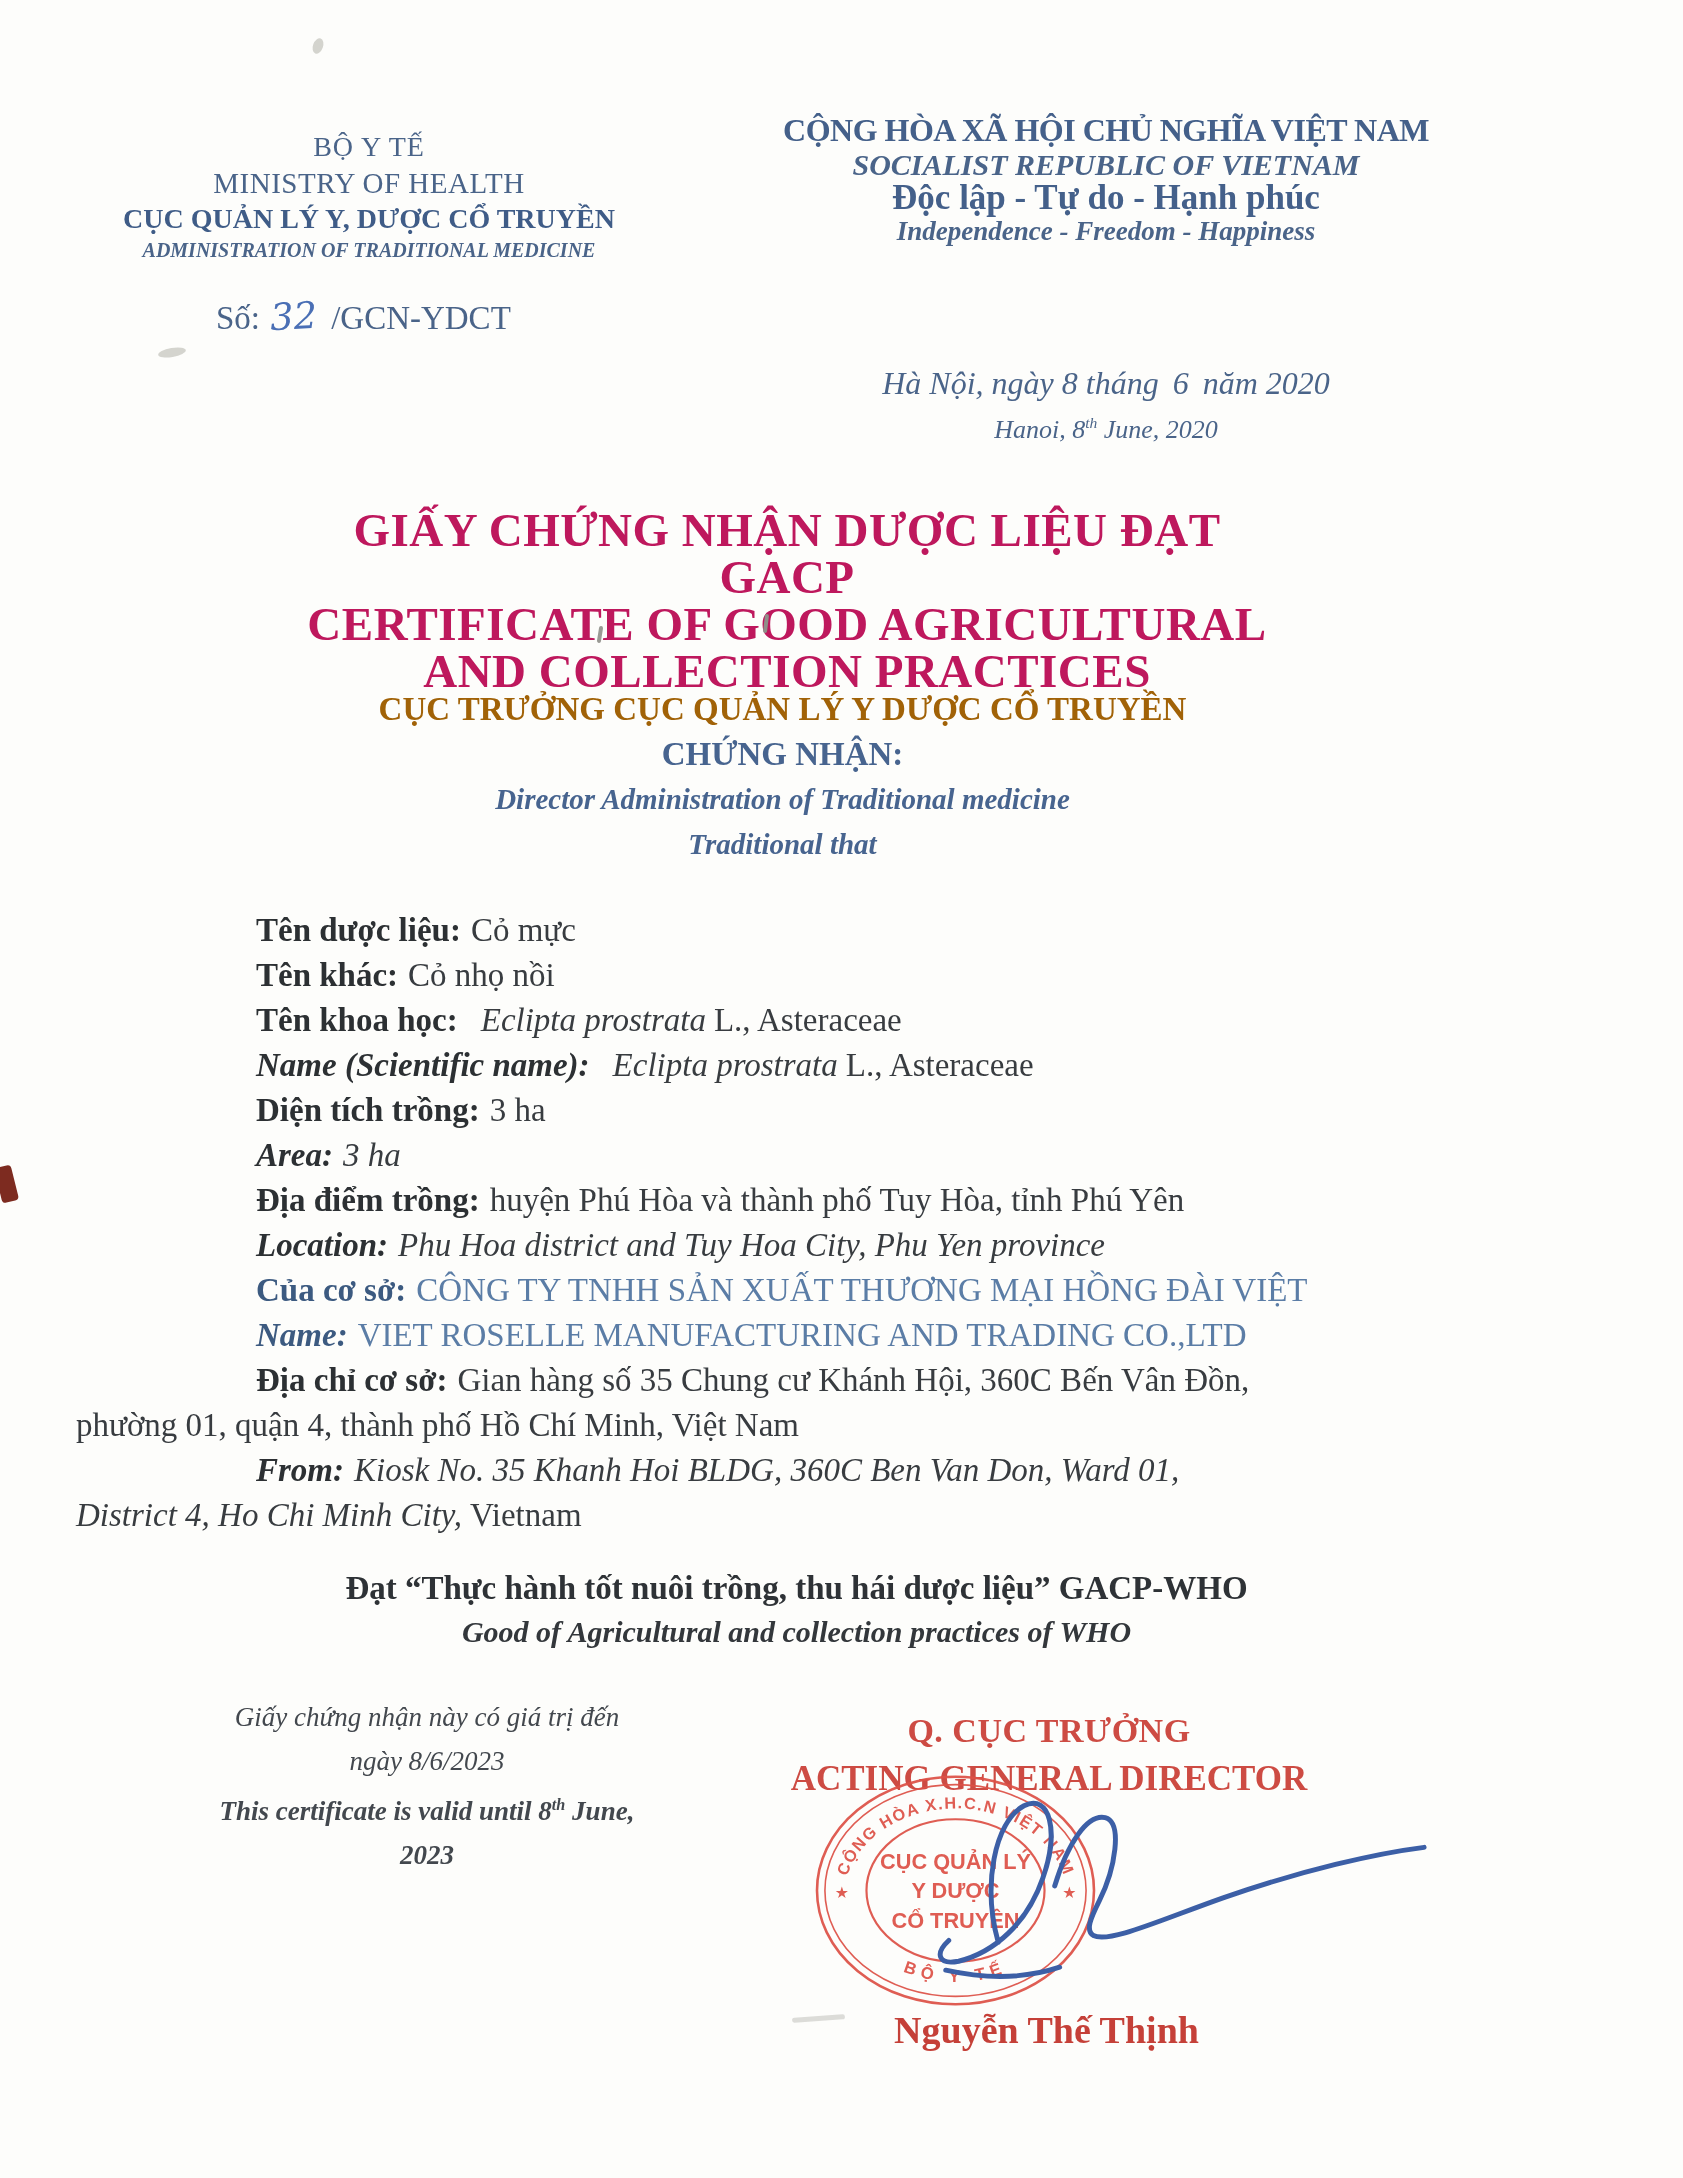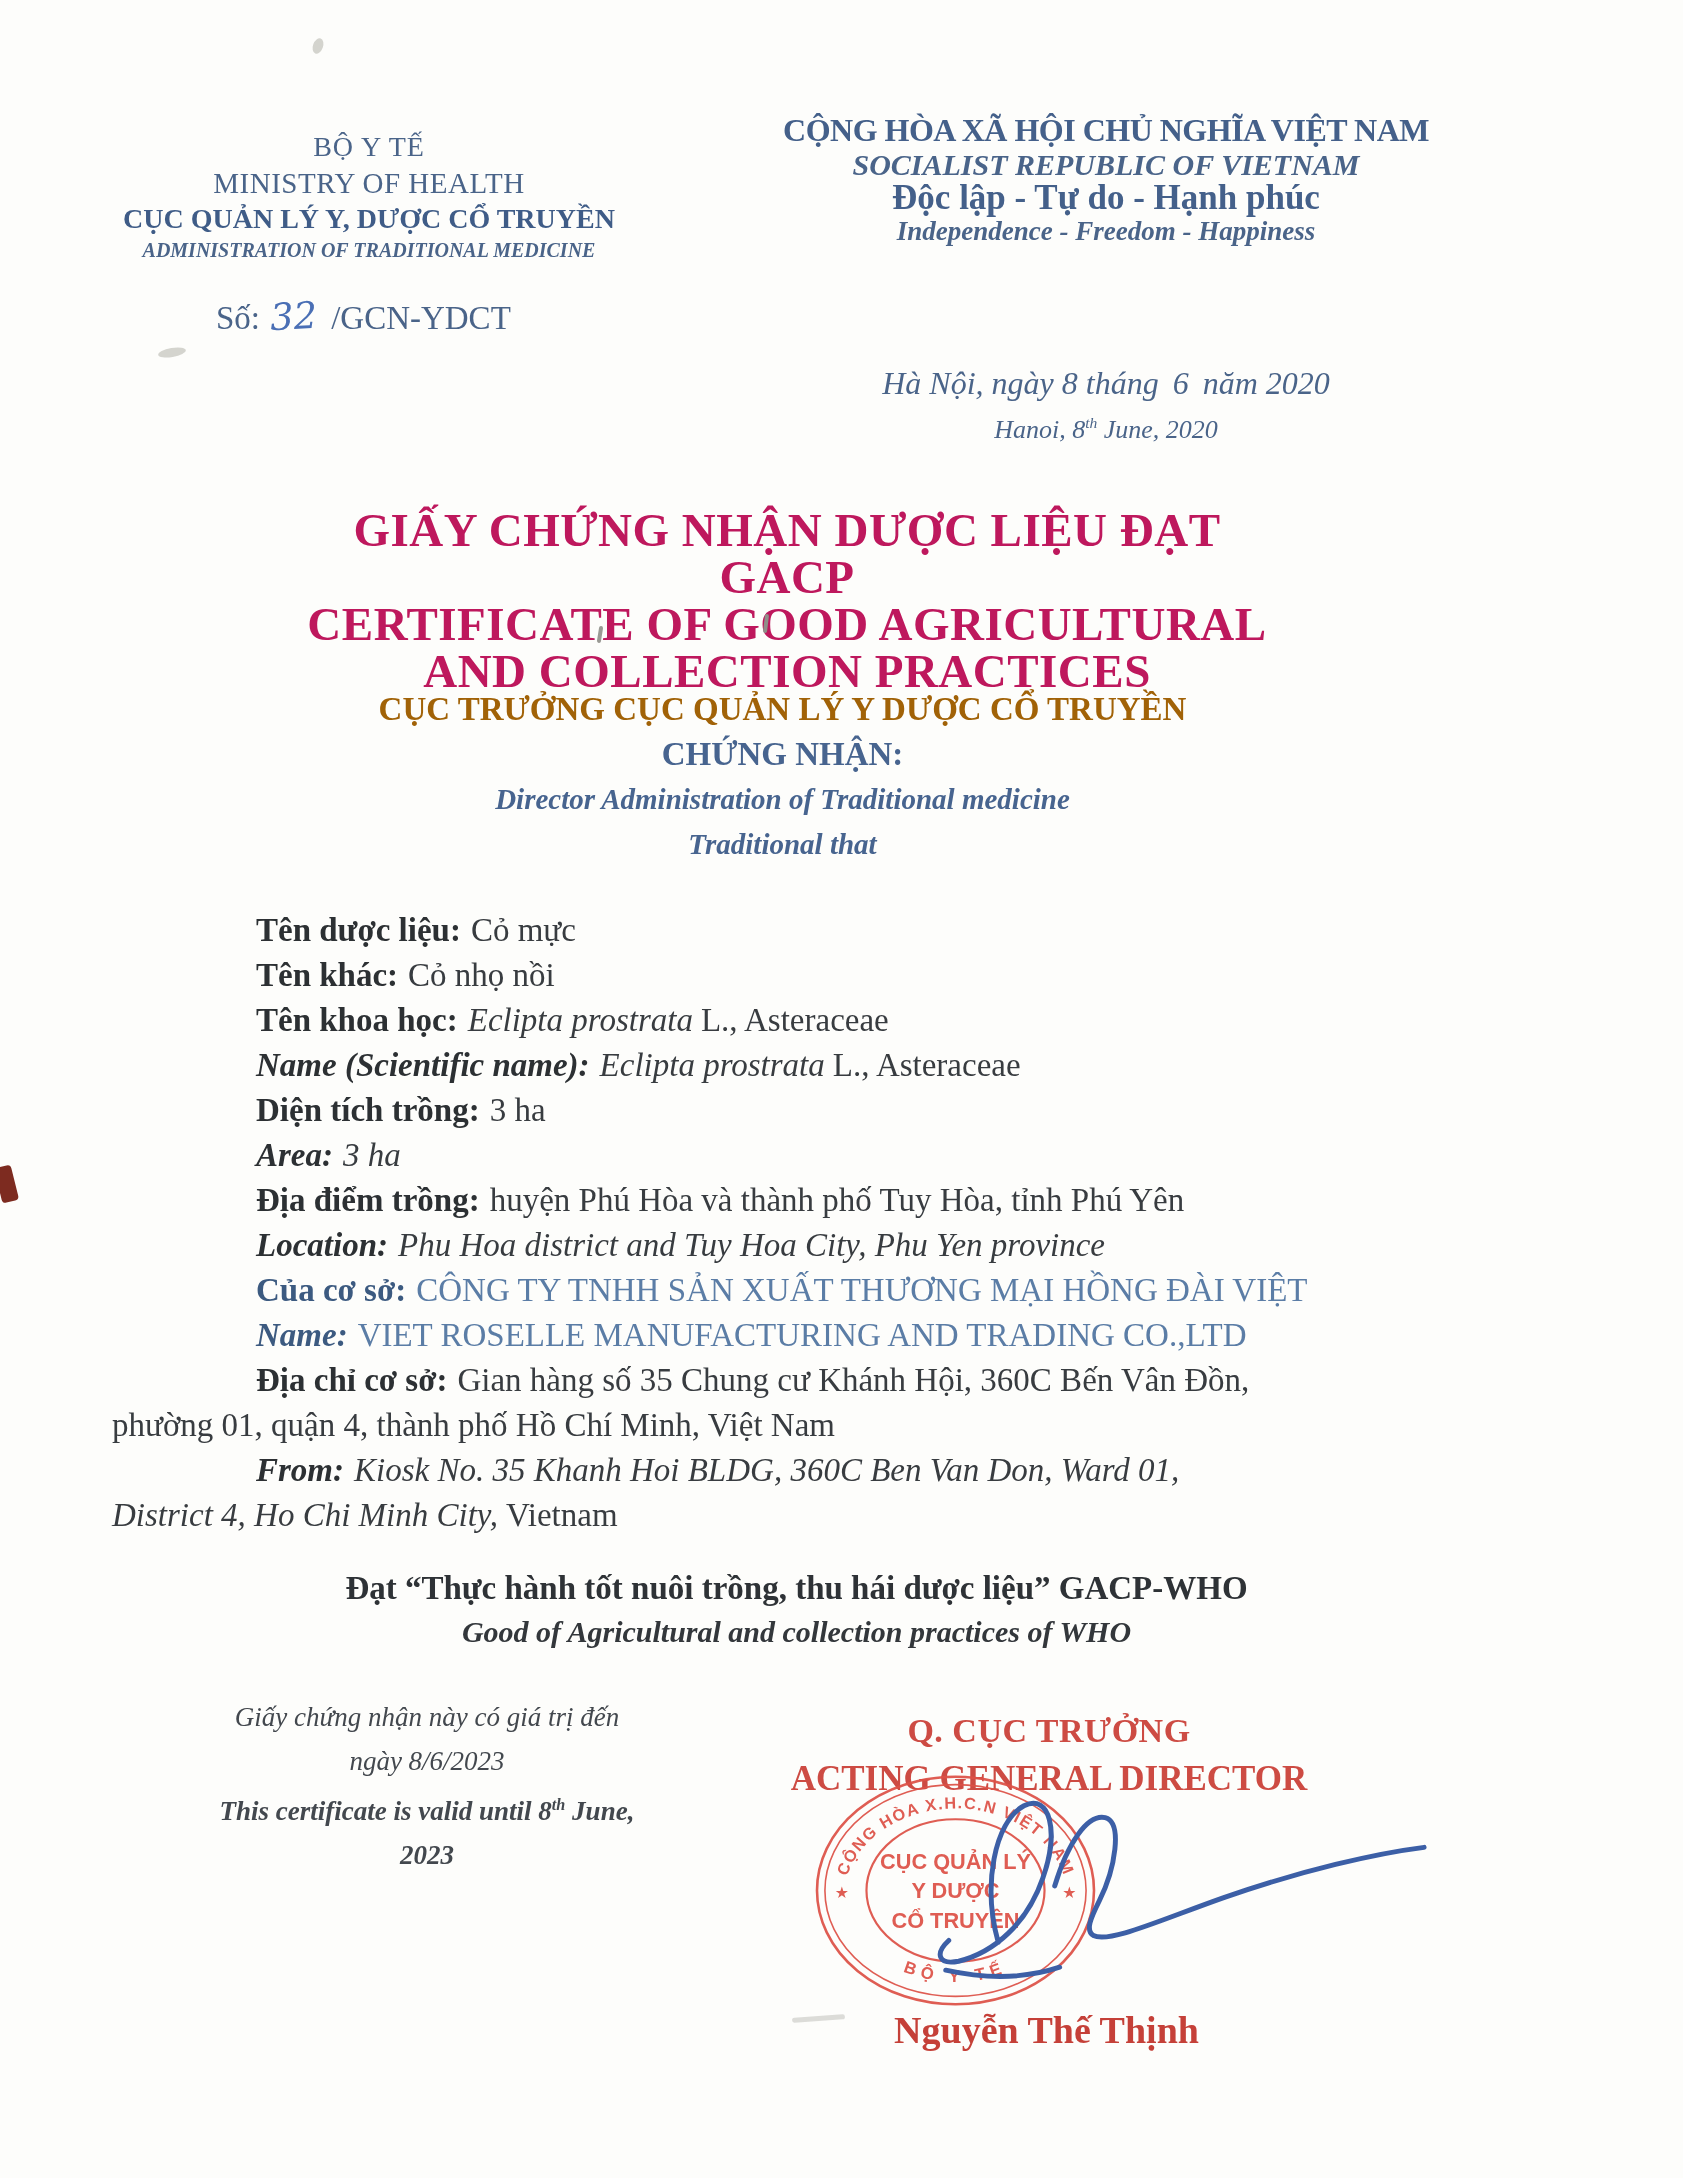--- a/index.html
+++ b/index.html
@@ -45,28 +45,28 @@
   
   .cert { left:238px; top:687px; width:1089px; }
   .cert1 { font-size:33px; line-height:45px; font-weight:bold; color:#a16207; }
   .cert2 { font-size:33px; line-height:44px; font-weight:bold; color:#47648f; }
   .cert3 { font-size:29px; line-height:46px; font-weight:bold; font-style:italic; color:#47648f; }
   .cert4 { font-size:29px; line-height:44px; font-weight:bold; font-style:italic; color:#47648f; }
 
   
   .details { left:0; top:908px; width:1412px; font-size:33px; }
   .drow { line-height:45px; padding-left:256px; white-space:nowrap; }
-  .drow.contl { padding-left:112px; }
+  .drow.contl { padding-left:76px; }
   .lab { font-weight:bold; color:#2c3033; }
   .lab.i { font-style:italic; }
   .lab-blue { font-weight:bold; color:#3c5a80; }
   .val { color:#383c40; margin-left:10px; }
   .val.i { font-style:italic; }
   .val-blue { color:#5b7da6; margin-left:10px; }
-  .sci { font-style:italic; color:#383c40; margin-left:10px; }
+  .sci { font-style:italic; color:#383c40; margin-left:23px; }
   .rest { color:#383c40; margin-left:8px; }
 
   
   .ach { left:252px; top:1566px; width:1089px; }
   .ach1 { font-size:33px; line-height:44px; font-weight:bold; color:#2e3236; }
   .ach2 { font-size:30px; line-height:44px; font-weight:bold; font-style:italic; color:#33373b; }
 
   
   .validity { left:129px; top:1695px; width:596px; font-size:27px; line-height:44px;
               font-style:italic; color:#43484e; }

